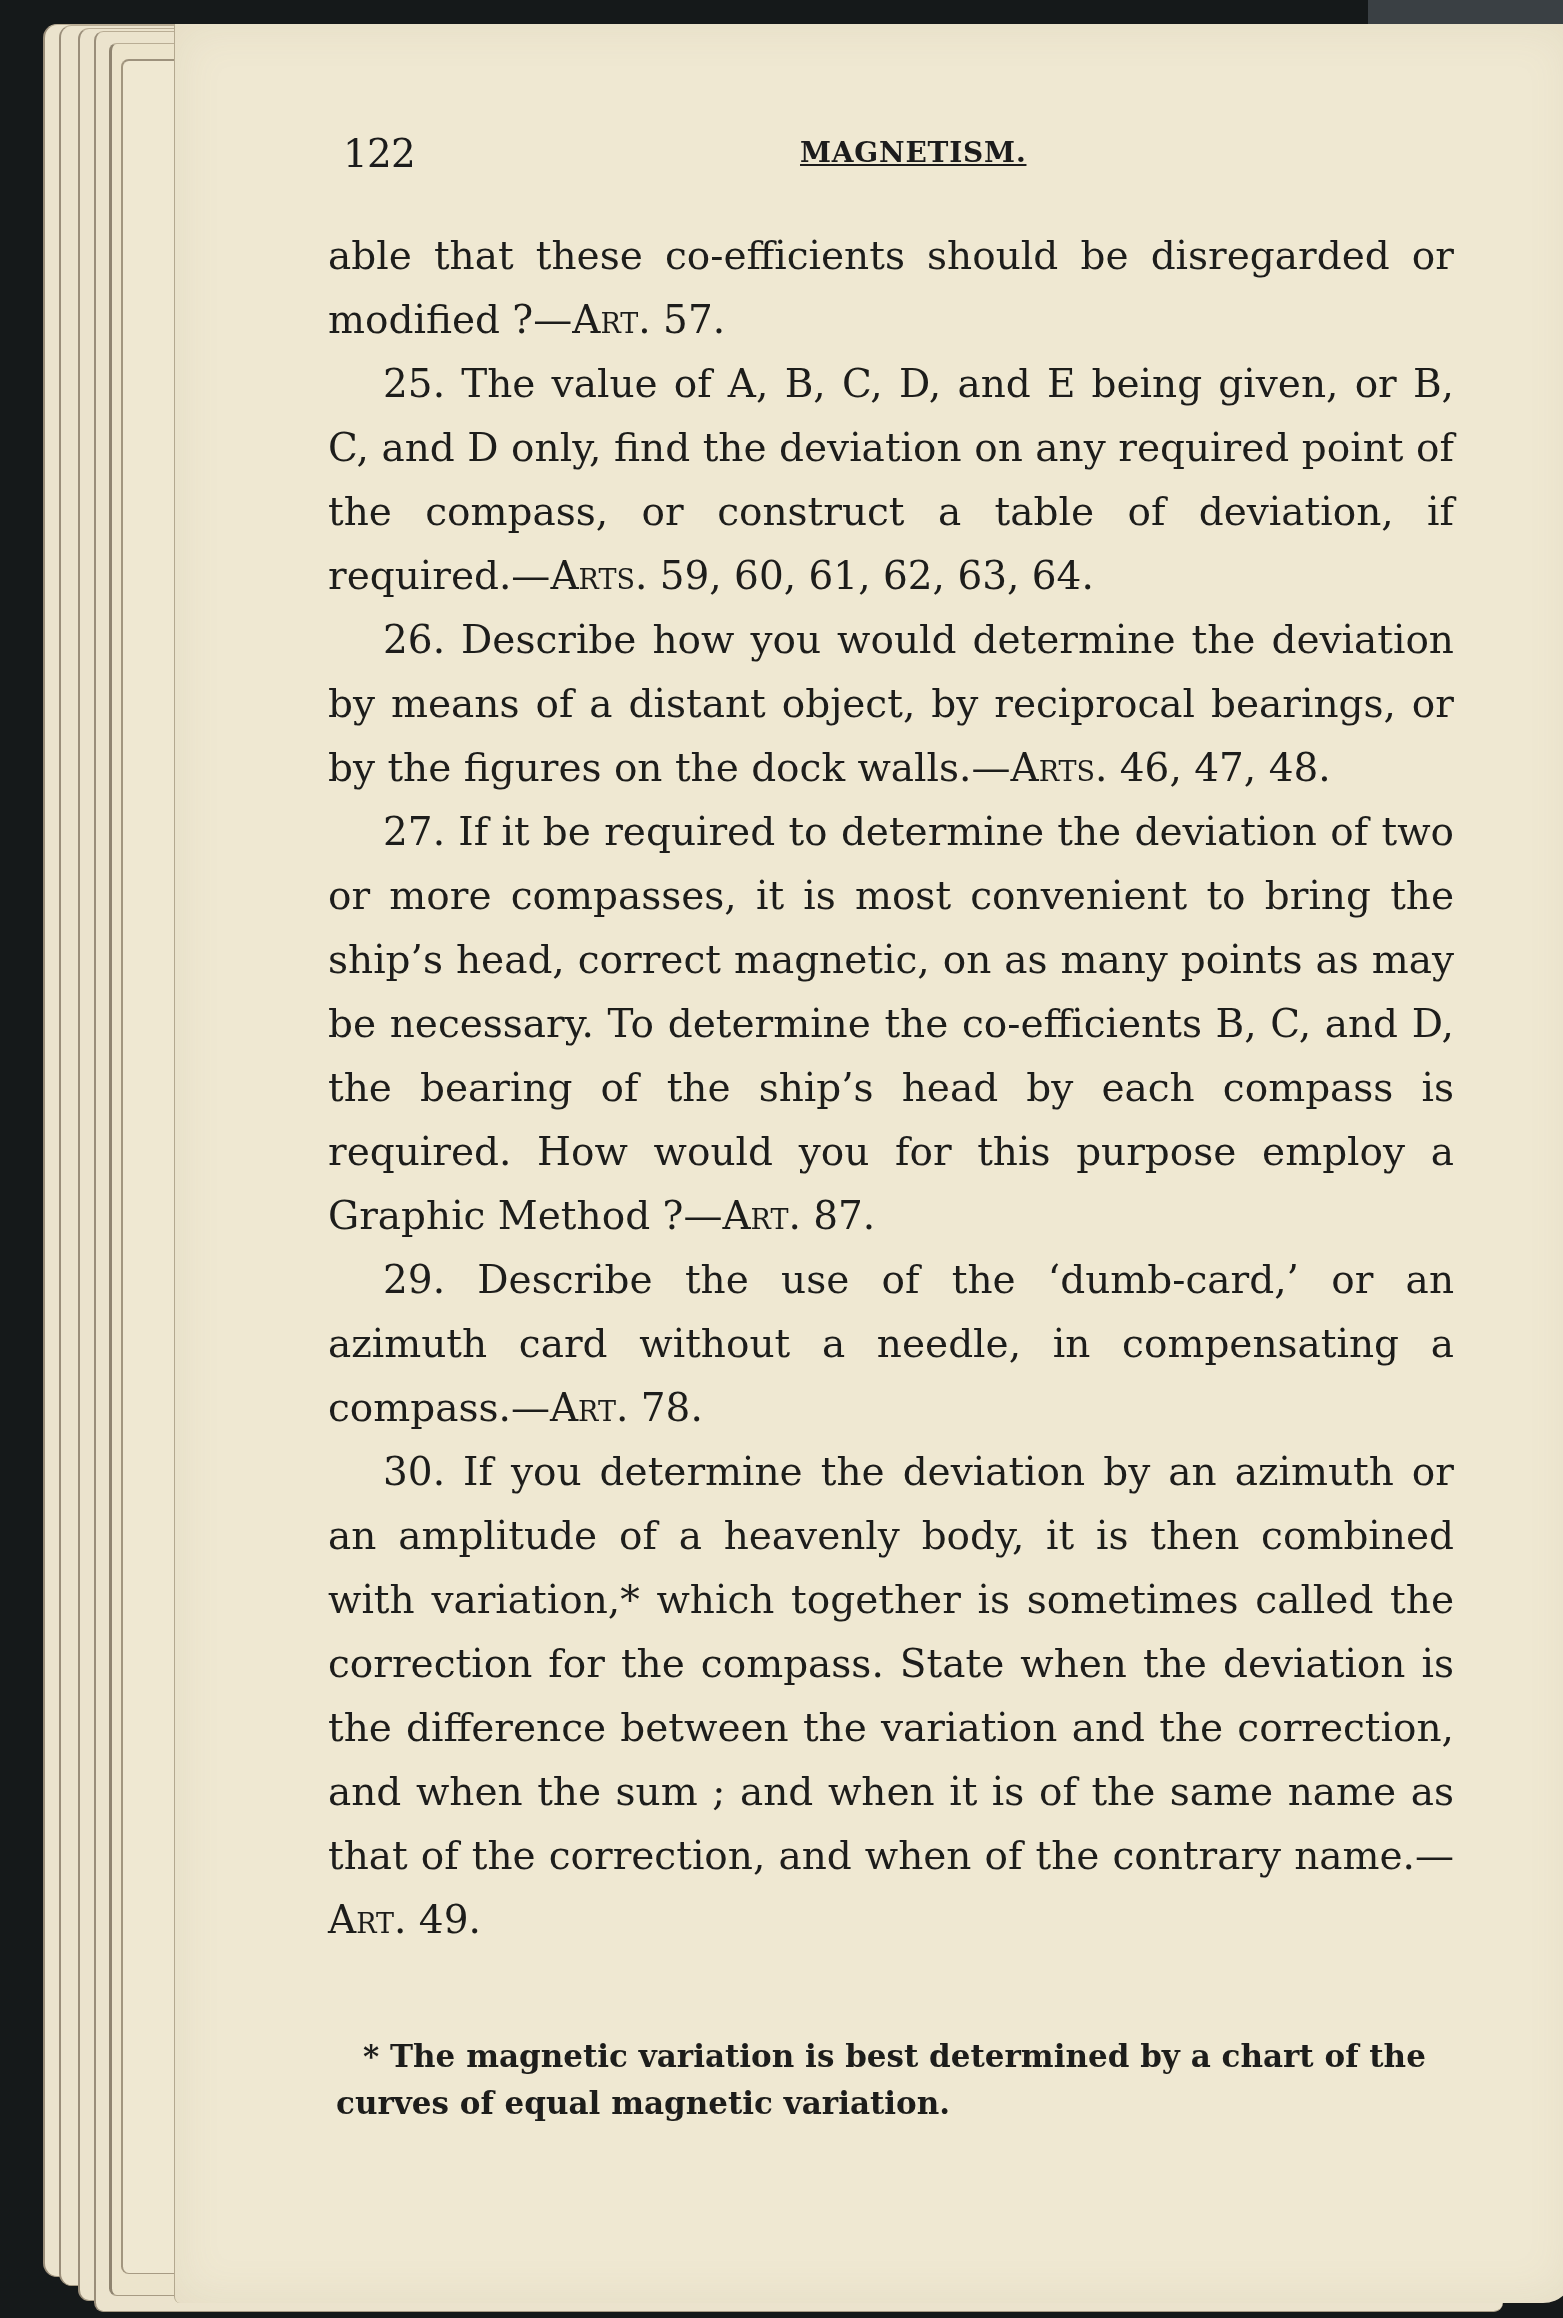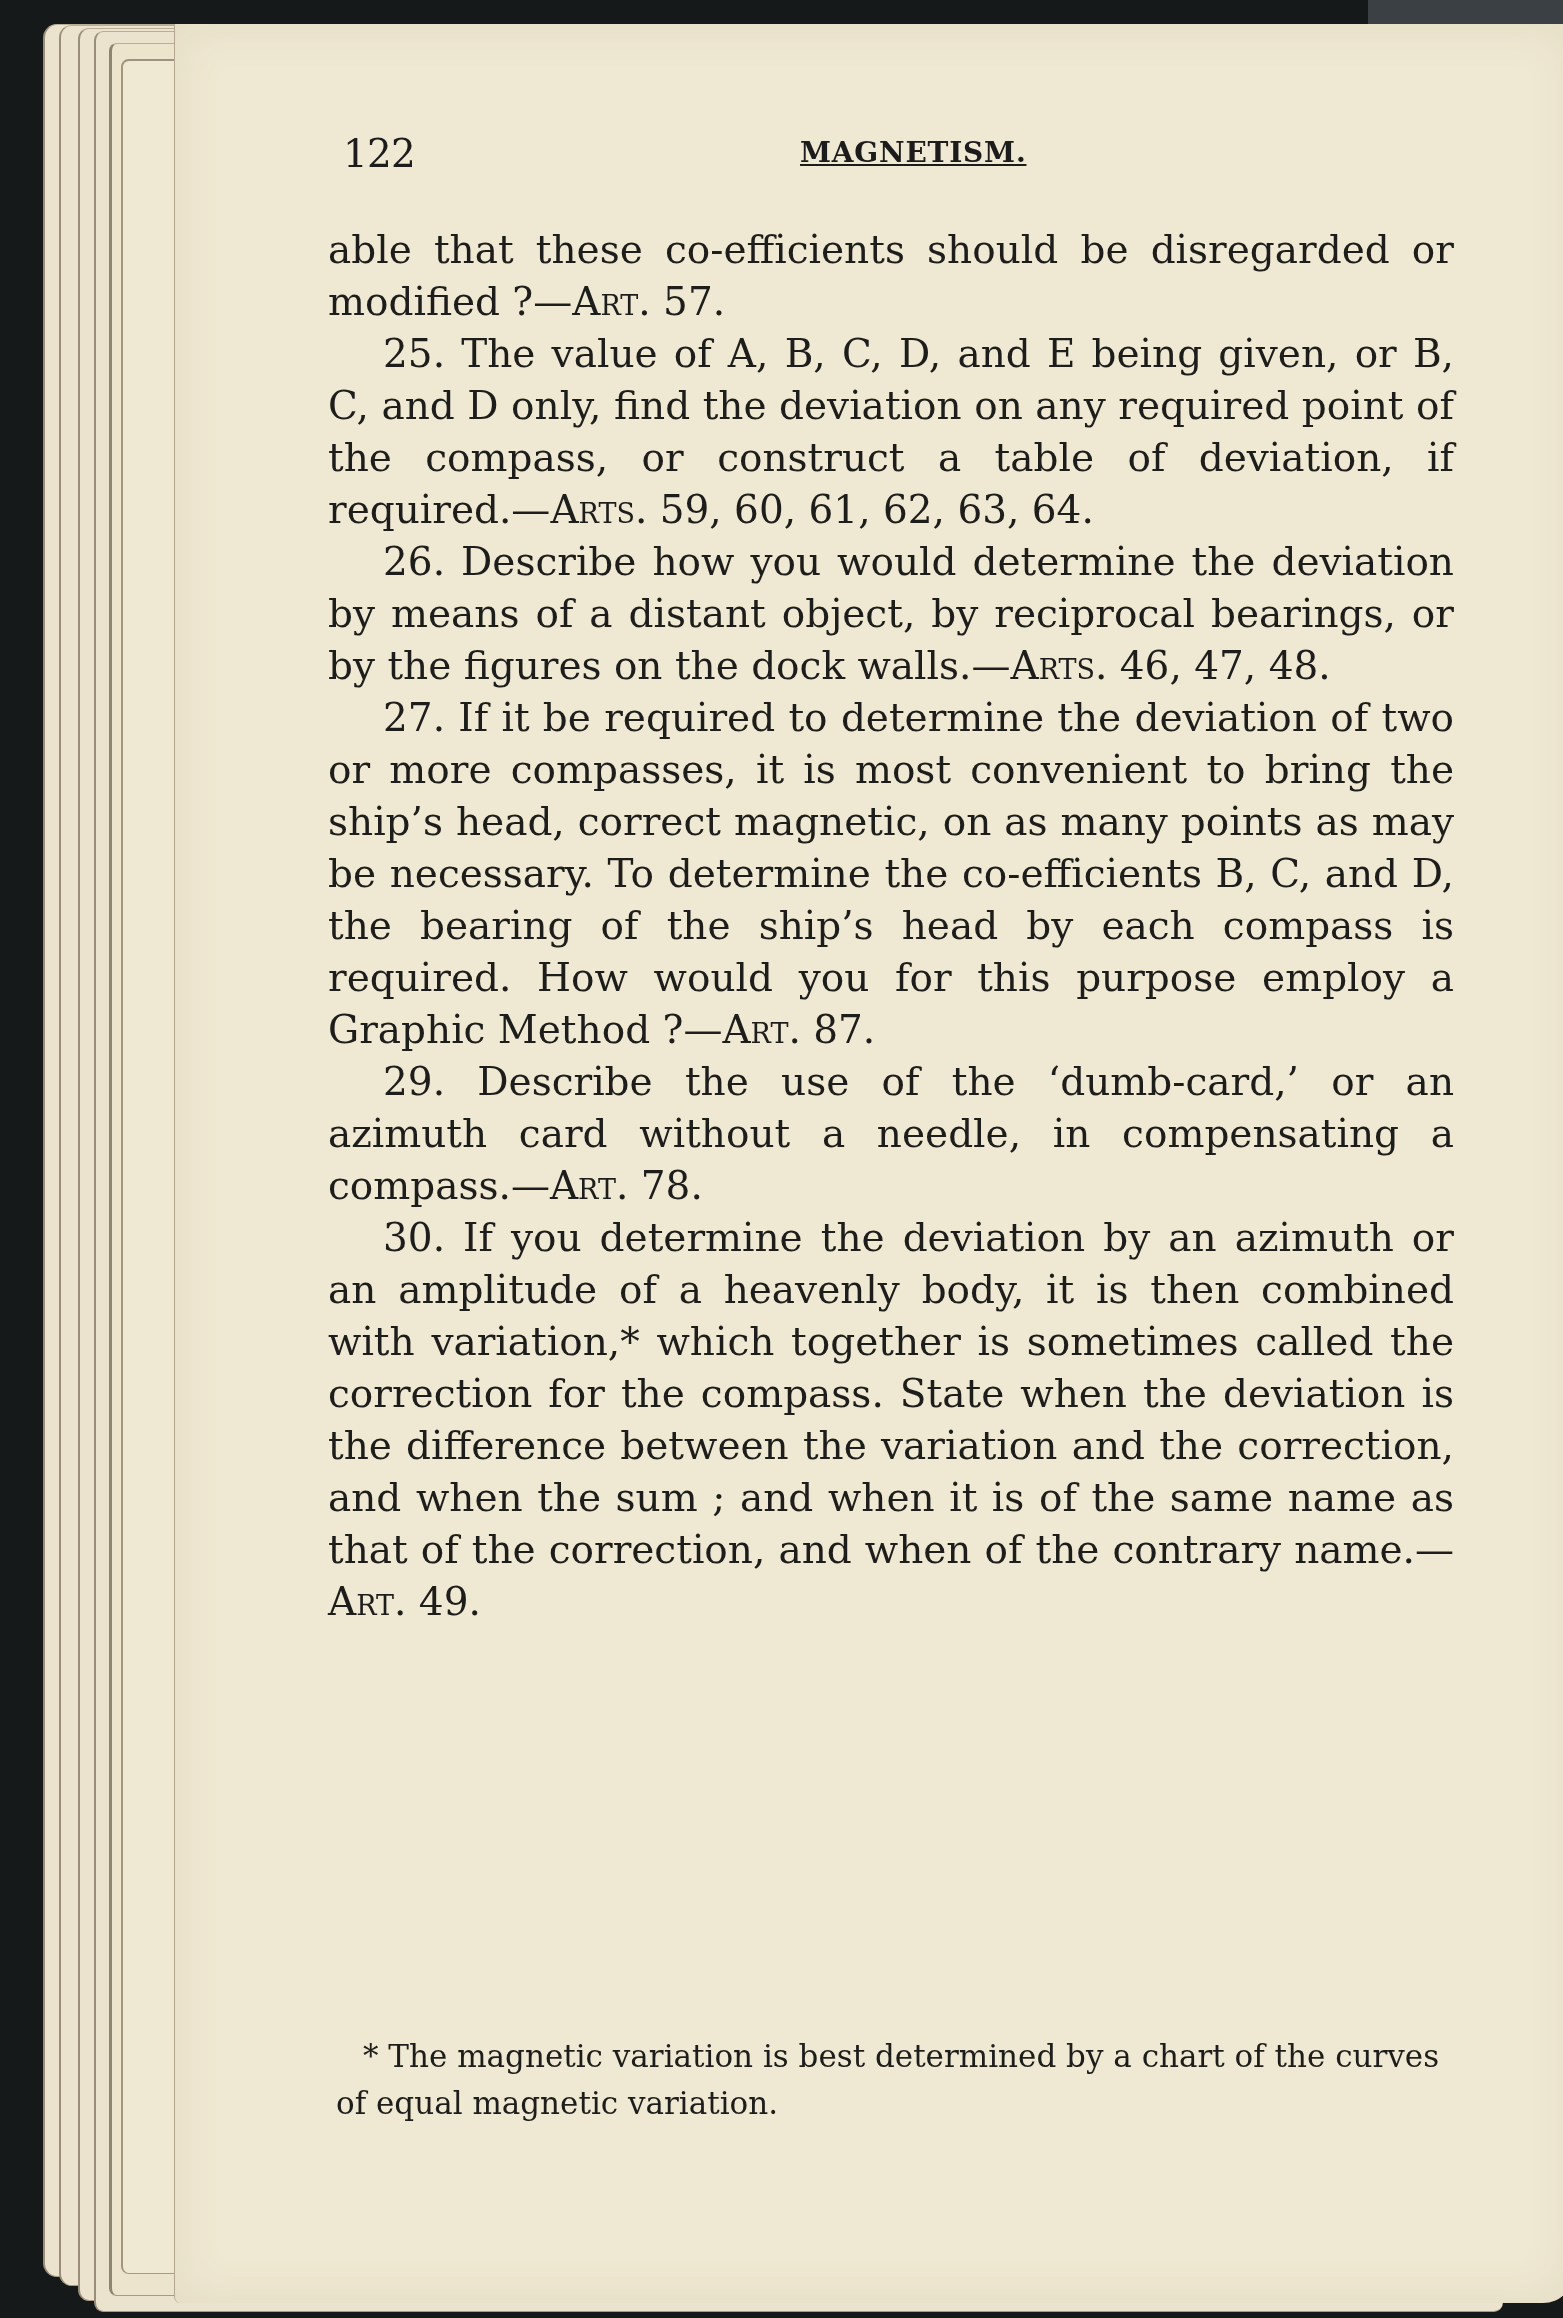--- a/index.html
+++ b/index.html
@@ -28,31 +28,31 @@
     border-bottom-left-radius:6.3px;
     box-shadow: inset 0 0 47px rgba(150,130,90,0.12);
   }
 
   .header { position:absolute; left:331px; top:131px; width:1118px; height:55px; }
   .page-number { position:absolute; left:12px; top:0; font-size:39px; color:#1c1c1c; letter-spacing:-0.8px; }
   .running-head { position:absolute; left:469px; top:4.7px; font-size:28px; font-weight:bold; color:#1c1c1c; letter-spacing:0.8px;text-decoration:underline; }
 
   .body-text {
     position:absolute; left:328px; top:224px; width:1126px;
-    font-size:39px; line-height:52px; color:#1d1d1b;
+    font-size:39px; line-height:64px; color:#1d1d1b;
     text-align:justify;
   }
   .body-text p { margin:0; }
   .q { text-indent:55px; }
   .sc { font-variant:small-caps; }
   .it { }
 
   .footnote {
     position:absolute; left:336px; top:2033px; width:1126px;
-    font-size:31px; line-height:47px; color:#1d1d1b; font-weight:normal;
+    font-size:31px; line-height:47px; color:#1d1d1b; font-weight:bold;
     text-indent:27px;
   }
 </style>
 </head>
 <body>
 
 <div class="bg-top-strip"></div>
 
 <div class="edge edge1"></div>
 <div class="edge edge2"></div>

